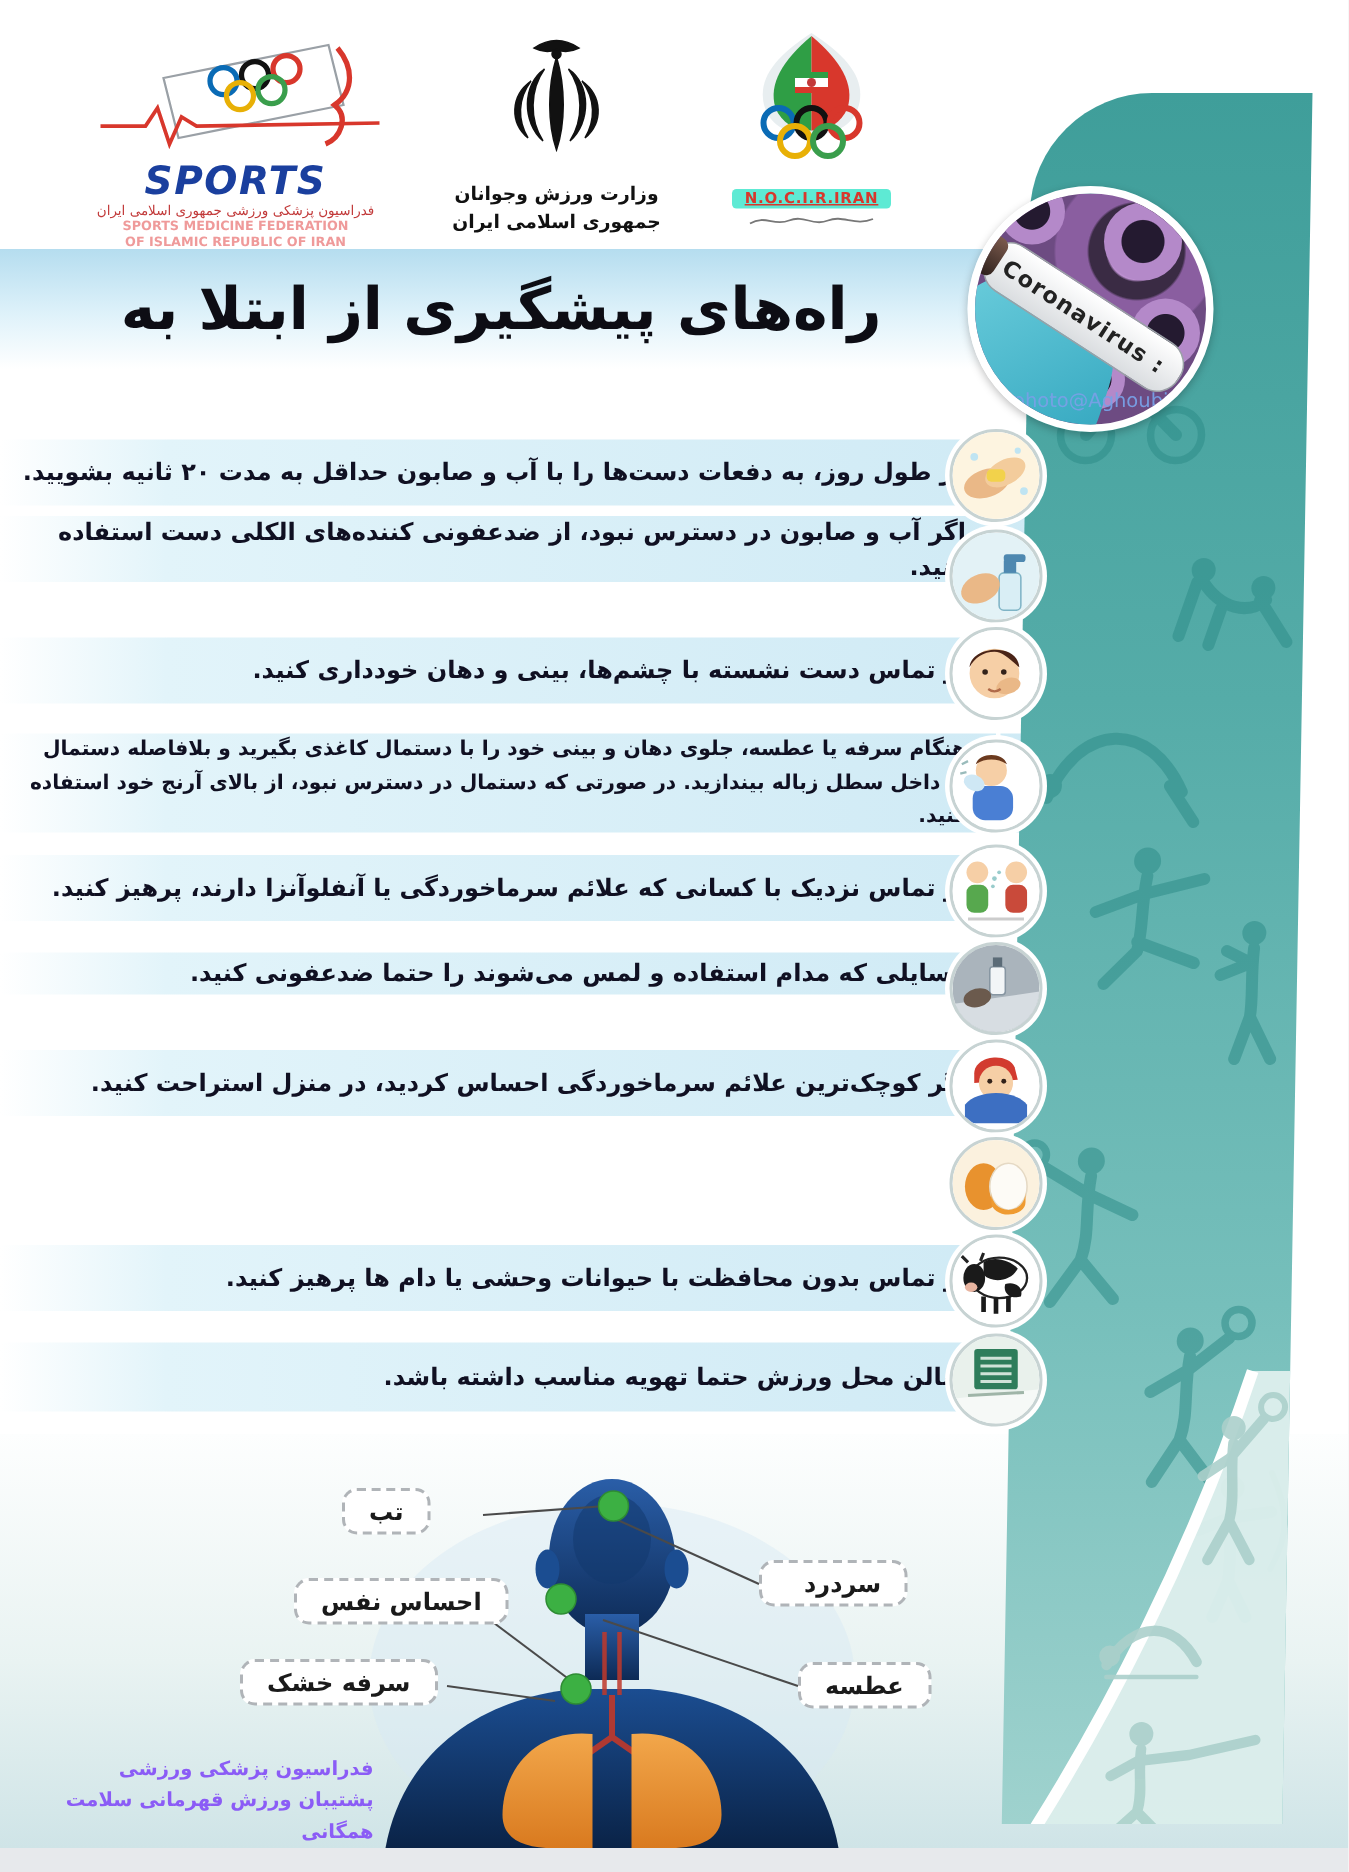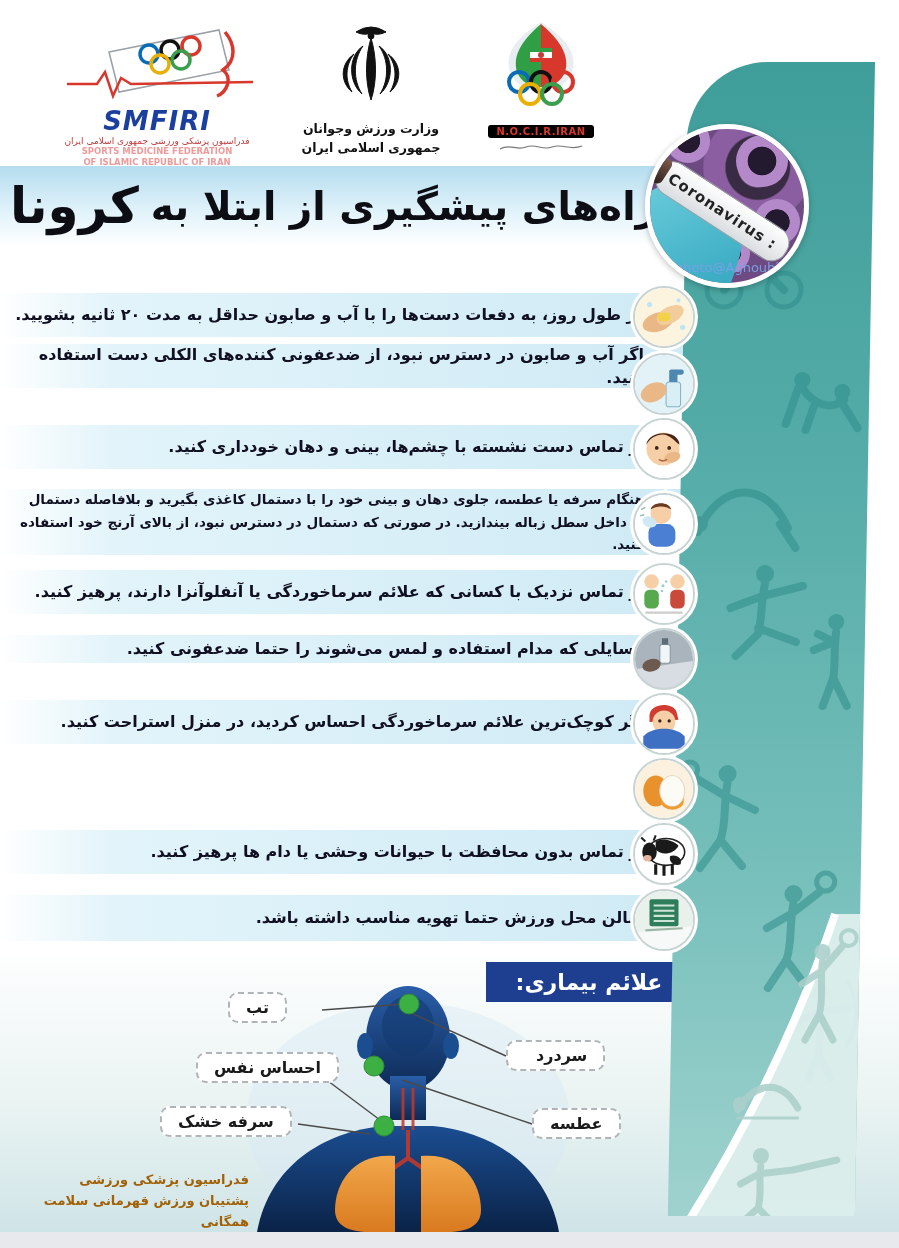--- a/index.html
+++ b/index.html
@@ -25,22 +25,22 @@
 
   
   .logo{position:absolute;z-index:2;text-align:center;}
   .logo-smfiri{left:52px;top:26px;width:210px;}
   .smfiri-acronym{font-style:italic;font-weight:bold;font-size:26px;color:#1a3f9e;letter-spacing:1px;line-height:1;}
   .smfiri-fa{font-size:9px;color:#c23a3a;margin-top:2px;direction:rtl;}
   .smfiri-en{font-size:8.5px;color:#ef9a9a;line-height:1.25;font-weight:bold;}
   .logo-ministry{left:298px;top:24px;width:146px;}
   .ministry-line{font-size:12.5px;font-weight:bold;color:#111;direction:rtl;line-height:1.5;}
   .logo-noc{left:478px;top:20px;width:126px;}
-  .noc-banner{display:inline-block;background:#000000;color:#d8372c;font-weight:bold;font-size:10px;
-    padding:1px 8px;border-radius:3px;letter-spacing:.5px;margin-top:-4px;}
+  .noc-banner{display:inline-block;background:#5eead4;color:#d8372c;font-weight:bold;font-size:10px;
+    padding:1px 8px;border-radius:3px;letter-spacing:.5px;margin-top:-4px;text-decoration:underline;}
 
   
   .title-band{
     position:absolute;left:0;top:166px;width:668px;height:80px;z-index:2;
     background:linear-gradient(180deg,#b5ddef 0%,#dff2fa 55%,#ffffff 100%);
     display:flex;align-items:center;justify-content:center;direction:rtl;
   }
   .title-main{font-size:39px;font-weight:bold;color:#0d0d14;}
   .title-emph{font-size:50px;font-weight:bold;color:#0d0d14;margin-right:12px;}
 
@@ -80,21 +80,21 @@
   .sym-heading{position:absolute;left:486px;top:962px;width:206px;height:40px;background:#1e3e90;z-index:2;
     display:flex;align-items:center;direction:rtl;padding-right:0;}
   .sym-heading span{width:100%;text-align:center;color:#fff;font-weight:bold;font-size:22px;}
   .body-svg{position:absolute;left:243px;top:980px;z-index:2;}
   .overlay{position:absolute;left:0;top:0;width:899px;height:1248px;z-index:4;pointer-events:none;}
   .sym-label{position:absolute;z-index:5;background:#fff;border:2px dashed #b0b4b8;border-radius:10px;
     padding:4px 16px;font-weight:bold;font-size:16px;color:#1a1a1a;direction:rtl;white-space:nowrap;}
 
   
   .footer{position:absolute;left:24px;top:1170px;width:225px;z-index:5;direction:rtl;text-align:right;
-    font-size:13px;font-weight:600;color:#a16207;line-height:1.6;}
+    font-size:13px;font-weight:600;color:#8b5cf6;line-height:1.6;}
 </style>
 </head>
 <body>
 
 <div class="poster">
 
   <div class="teal-panel">
     <svg width="187" height="1170" viewBox="0 0 187 1170">
       <g stroke="#2f8d89" fill="none" stroke-width="8" stroke-linecap="round" opacity="0.55">
 
@@ -179,21 +179,21 @@
       <g fill="none" stroke-width="3.5">
         <circle cx="92" cy="28" r="9" stroke="#0a6bb5"></circle>
           <circle cx="113" cy="24" r="9" stroke="#111"></circle>
           <circle cx="134" cy="20" r="9" stroke="#d8372c"></circle>
         <circle cx="103" cy="38" r="9" stroke="#e8b006"></circle>
           <circle cx="124" cy="34" r="9" stroke="#3a9e4c"></circle>
       </g>
       <path d="M168 6 C178 18 180 34 166 44 C176 52 170 66 160 70" stroke="#d8372c" stroke-width="3.5" fill="none"></path>
       <path d="M10 58 L40 58 L48 46 L56 70 L64 52 L74 58 L196 56" stroke="#d8372c" stroke-width="2.5" fill="none"></path>
     </svg>
-    <div class="smfiri-acronym">SMFIRI</div>
+    <div class="smfiri-acronym">SPORTS</div>
     <div class="smfiri-fa">فدراسیون پزشکی ورزشی جمهوری اسلامی ایران</div>
     <div class="smfiri-en">
       <div>SPORTS MEDICINE FEDERATION</div>
       <div>OF ISLAMIC REPUBLIC OF IRAN</div>
     </div>
   </div>
 
   <div class="logo logo-ministry">
     <svg width="90" height="92" viewBox="0 0 90 92">
       <g fill="#111" stroke="#111">
@@ -228,21 +228,20 @@
       </g>
     </svg>
     <div class="noc-banner">N.O.C.I.R.IRAN</div>
     <svg width="90" height="14" viewBox="0 0 90 14">
       <path d="M4 9 C14 3 20 11 30 7 C40 3 46 11 56 7 C66 3 74 11 86 6" stroke="#777" stroke-width="1.2" fill="none"></path>
     </svg>
   </div>
 
   <div class="title-band">
     <span class="title-main">راه‌های پیشگیری از ابتلا به</span>
-    <span class="title-emph">کرونا</span>
   </div>
 
   <div class="corona">
     <div class="blob" style="left:86px;top:6px;width:52px;height:52px;"></div>
     <div class="blob" style="left:16px;top:-10px;width:44px;height:44px;"></div>
     <div class="blob" style="left:104px;top:70px;width:46px;height:46px;"></div>
     <div class="blob" style="left:60px;top:104px;width:40px;height:40px;"></div>
     <div class="glove"></div>
     <div class="tube">
       <div class="tube-cap"></div>
@@ -378,23 +377,20 @@
       <path d="M0 40 L56 34 L56 56 L0 56 Z" fill="#f6f9f7"></path>
       <rect x="14" y="8" width="28" height="26" rx="2" fill="#2e7d5b"></rect>
       <g stroke="#cfe3d8" stroke-width="2">
           <path d="M18 14 L38 14 M18 19 L38 19 M18 24 L38 24 M18 29 L38 29"></path>
         </g>
       <path d="M10 38 L46 36" stroke="#9fb5a8" stroke-width="2"></path>
     </svg>
     </div>
 
   <div class="sym-bg"></div>
-  <div class="sym-heading">
-    <span>علائم بیماری:</span>
-  </div>
 
   <svg class="body-svg" width="330" height="252" viewBox="0 0 330 252">
     <defs>
       <linearGradient id="bodyg" x1="0" y1="0" x2="0" y2="1">
         <stop offset="0" stop-color="#2a5ea8"></stop>
           <stop offset="1" stop-color="#0d2a55"></stop>
       </linearGradient>
       <linearGradient id="bodyg2" x1="0" y1="0" x2="0" y2="1">
         <stop offset="0" stop-color="#1b4d91"></stop>
           <stop offset="1" stop-color="#0a2347"></stop>

